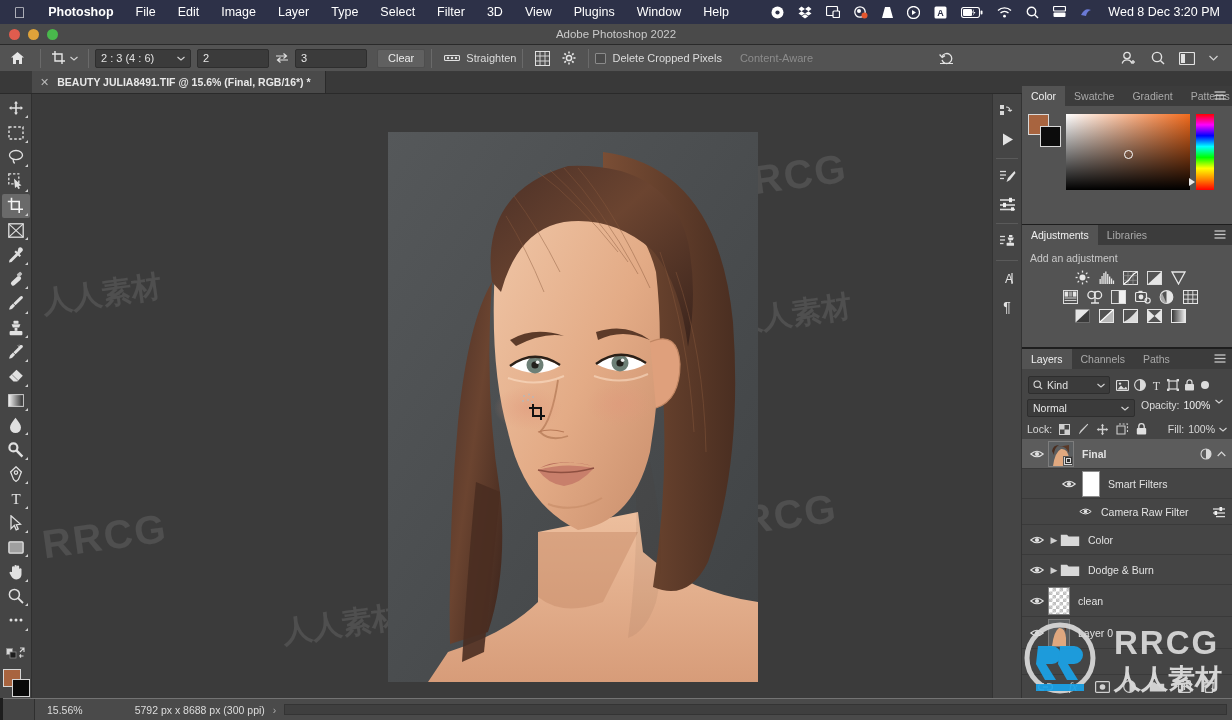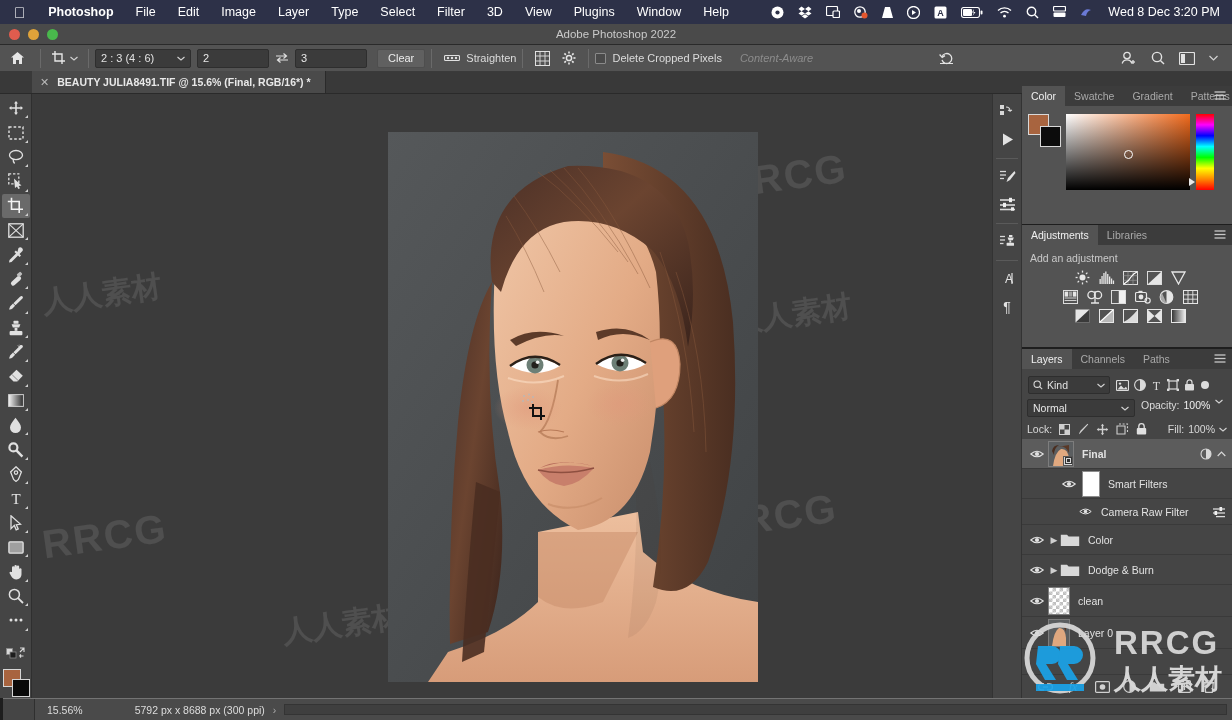--- a/index.html
+++ b/index.html
@@ -59,21 +59,21 @@
     background:#3b3b3b; border:1px solid #2e2e2e; border-radius:2px;
     height:19px; width:72px; display:flex; align-items:center; padding:0 5px;
     font-size:11px; color:#e8e8e8;
   }
   .ob-btn {
     background:#606060; border:1px solid #4e4e4e; border-radius:2px;
     height:19px; padding:0 10px; display:flex; align-items:center;
     font-size:11px; color:#ececec;
   }
   .ob-label { font-size:11px; color:#dcdcdc; white-space:nowrap; }
-  .ob-label.dim { color:#8c8c8c;font-style:italic; }
+  .ob-label.dim { color:#8c8c8c; }
   .ob-chk {
     width:11px; height:11px; border:1px solid #8a8a8a; background:#4a4a4a;
     border-radius:1px; margin-right:6px;
   }
   .ob-icon { display:flex; align-items:center; justify-content:center; padding:0 6px; }
   .ob-right { margin-left:auto; display:flex; align-items:center; gap:2px; padding-right:8px; }
 
   
   .tabbar {
     position:absolute; left:0; top:72px; width:1232px; height:22px;

